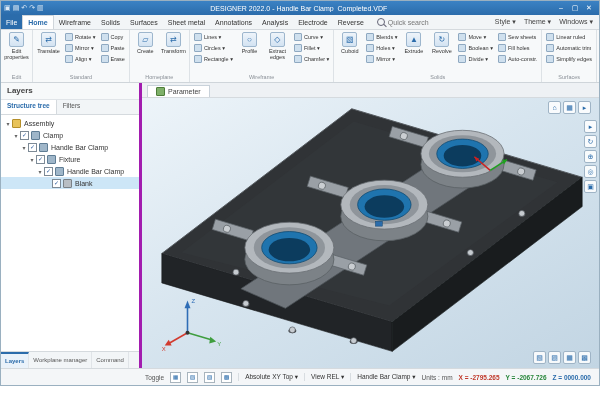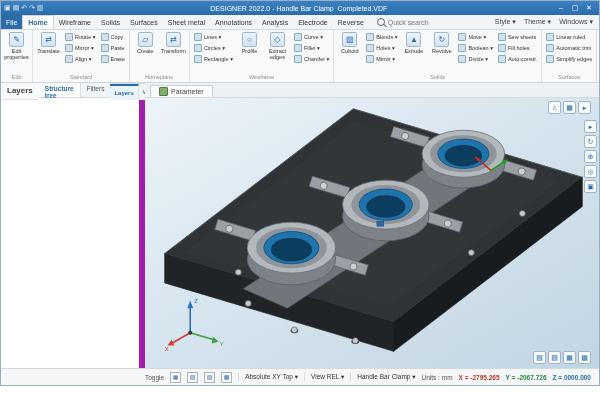--- a/index.html
+++ b/index.html
@@ -34,21 +34,21 @@
   .bigbtn{width:27px;display:flex;flex-direction:column;align-items:center;text-align:center;color:#333;}
   .bigbtn .ic{width:13px;height:13px;margin:1px;background:linear-gradient(#eef4fa,#d3e3f2);
               border:1px solid #9db6cd;border-radius:2px;font-size:8px;line-height:13px;color:#2b6cab;}
   .blabel{font-size:5.5px;line-height:1.1;}
   .smallcol{display:flex;flex-direction:column;}
   .smallitem{display:flex;align-items:center;gap:2px;height:11px;white-space:nowrap;font-size:5.5px;padding:0 2px;color:#333;}
   .mini{width:6px;height:6px;background:#cfe0ee;border:1px solid #8fa9c1;border-radius:1px;flex:none;}
   .rglabel{text-align:center;font-size:5.5px;color:#8a9097;height:9px;line-height:9px;}
   
   .content{display:flex;flex:1;min-height:0;}
-  .leftpanel{width:138px;flex:none;background:#fff;border-right:6px solid #a21caf;display:flex;flex-direction:row;}
+  .leftpanel{width:138px;flex:none;background:#fff;border-right:3px solid #a21caf;display:flex;flex-direction:column;}
   .panel-header{height:16px;line-height:16px;font-size:8px;font-weight:bold;color:#444;padding:0 6px;
                 background:#f7f9fa;border-bottom:1px solid #e0e4e8;}
   .panel-tabs{display:flex;height:14px;border-bottom:1px solid #d5dade;font-size:6.5px;background:#f2f5f7;}
   .ptab{padding:2px 6px;color:#555;}
   .ptab.active{background:#fff;border-right:1px solid #d5dade;color:#2b6cab;font-weight:bold;}
   .tree{flex:1;overflow:hidden;font-size:7px;padding-top:2px;}
   .trow{display:flex;align-items:center;height:12px;white-space:nowrap;}
   .trow.selected{background:#cde6f7;}
   .exp{width:8px;color:#666;font-size:6px;text-align:center;flex:none;}
   .chk{width:7px;height:7px;border:1px solid #7d8a96;background:#fff;font-size:6px;line-height:7px;

